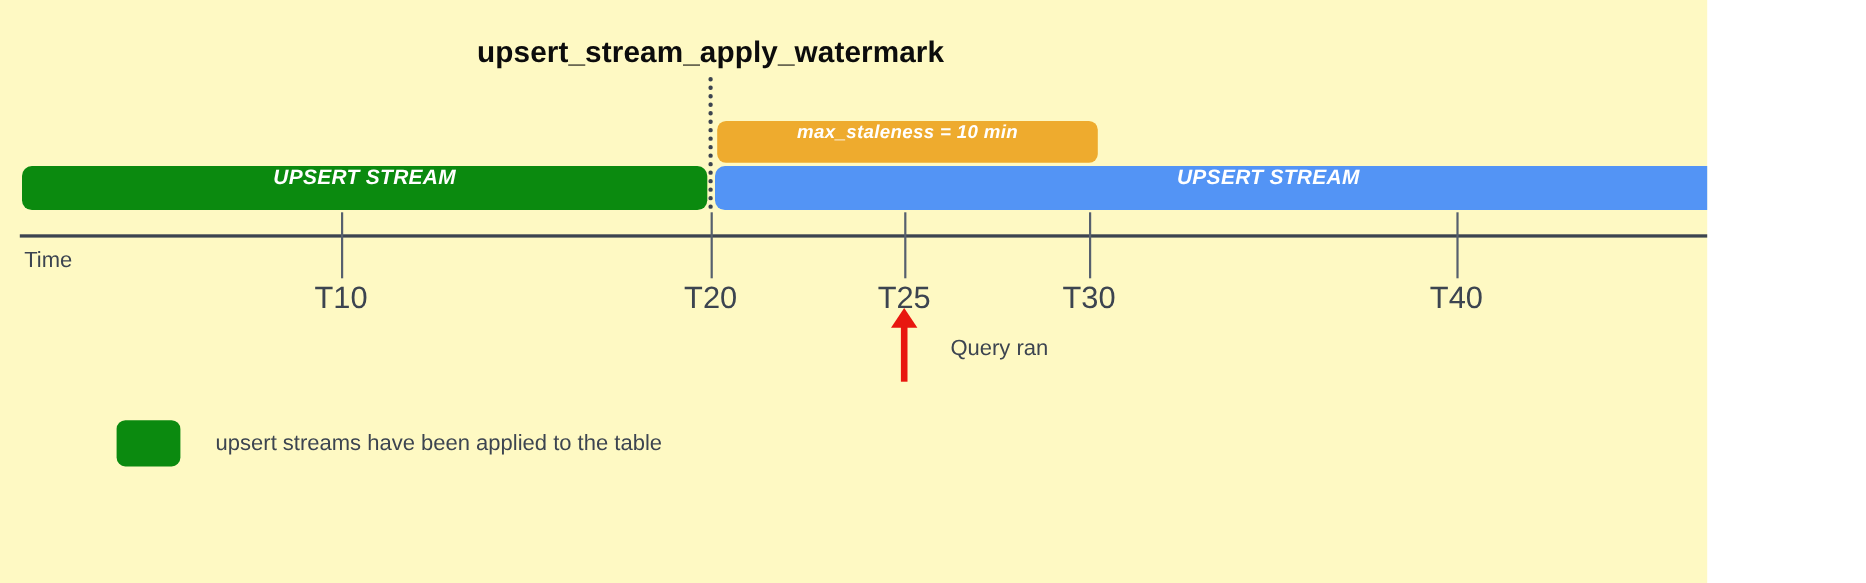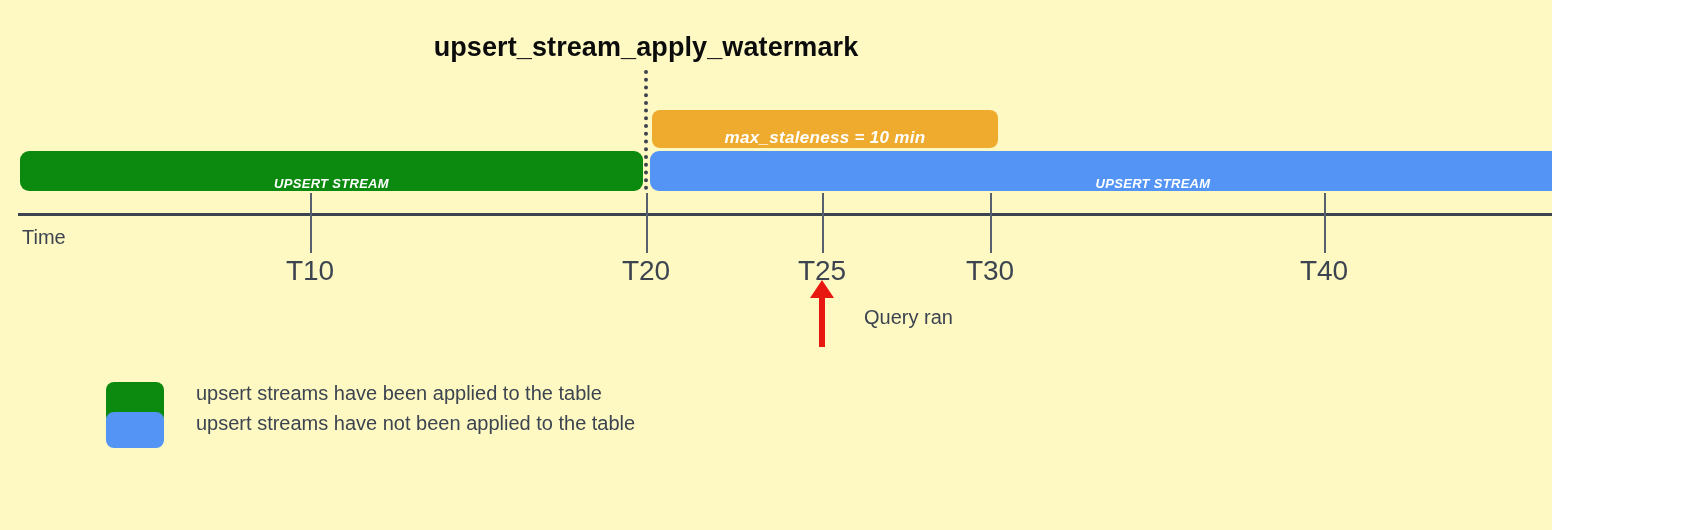--- a/index.html
+++ b/index.html
@@ -40,27 +40,27 @@
     top: 70px;
     width: 0;
     height: 120px;
     border-left: 4px dotted #3c4450;
   }
 
   
   .bar {
     position: absolute;
     display: flex;
-    align-items: flex-end;
+    align-items: flex-start;
     justify-content: center;
     border-radius: 9px;
     box-sizing: border-box;
   }
   .bar-label {
-    font-size: 13px;
+    font-size: 19px;
     font-weight: bold;
     font-style: italic;
     color: #ffffff;
     white-space: nowrap;
     letter-spacing: 0.3px;
   }
 
   .bar-staleness {
     left: 652px;
     top: 110px;
@@ -156,21 +156,21 @@
     top: 306px;
     font-size: 20px;
     color: #3c4450;
     white-space: nowrap;
   }
 
   
   .legend-item {
     position: absolute;
     display: flex;
-    align-items: flex-start;
+    align-items: center;
     padding-left: 32px;
   }
   .legend-swatch {
     width: 58px;
     height: 42px;
     border-radius: 8px;
     flex: 0 0 auto;
   }
   .legend-text {
     margin-left: 32px;
@@ -222,18 +222,14 @@
 
   <div class="query-arrow-shaft"></div>
   <div class="query-arrow-head"></div>
   <div class="query-label">Query ran</div>
 
   <div class="legend-item legend-row-0">
     <span class="legend-swatch" style="background: rgb(11, 138, 15);"></span>
     <span class="legend-text">upsert streams have been applied to the table</span>
   </div>
 
-  <div class="legend-item legend-row-1">
-    <span class="legend-swatch" style="background: rgb(83, 148, 245);"></span>
-    <span class="legend-text">upsert streams have not been applied to the table</span>
-  </div>
 
 </div>
 
 </body></html>

